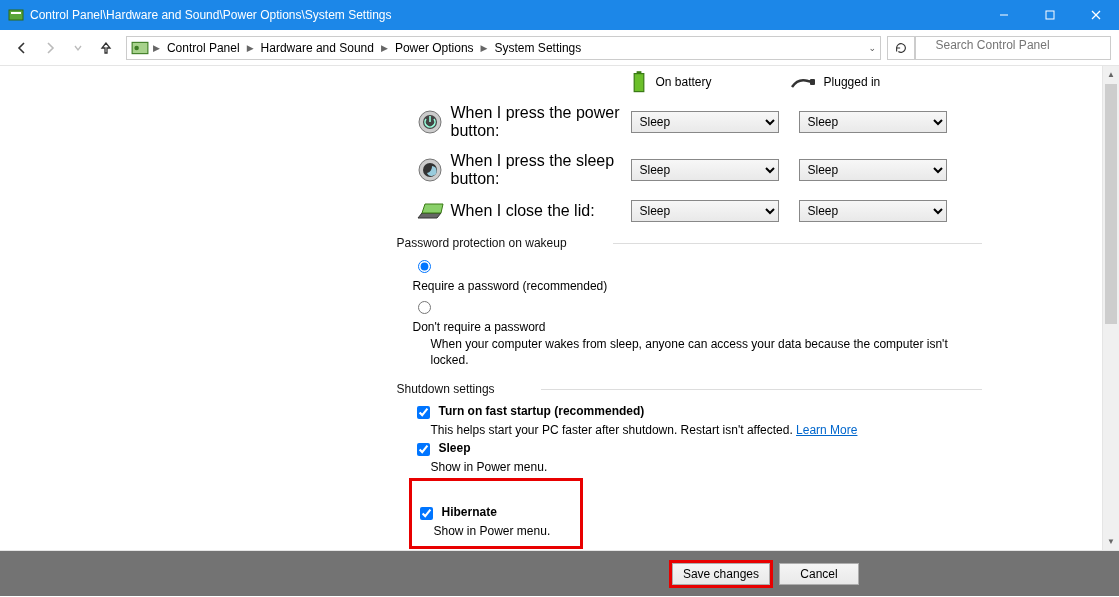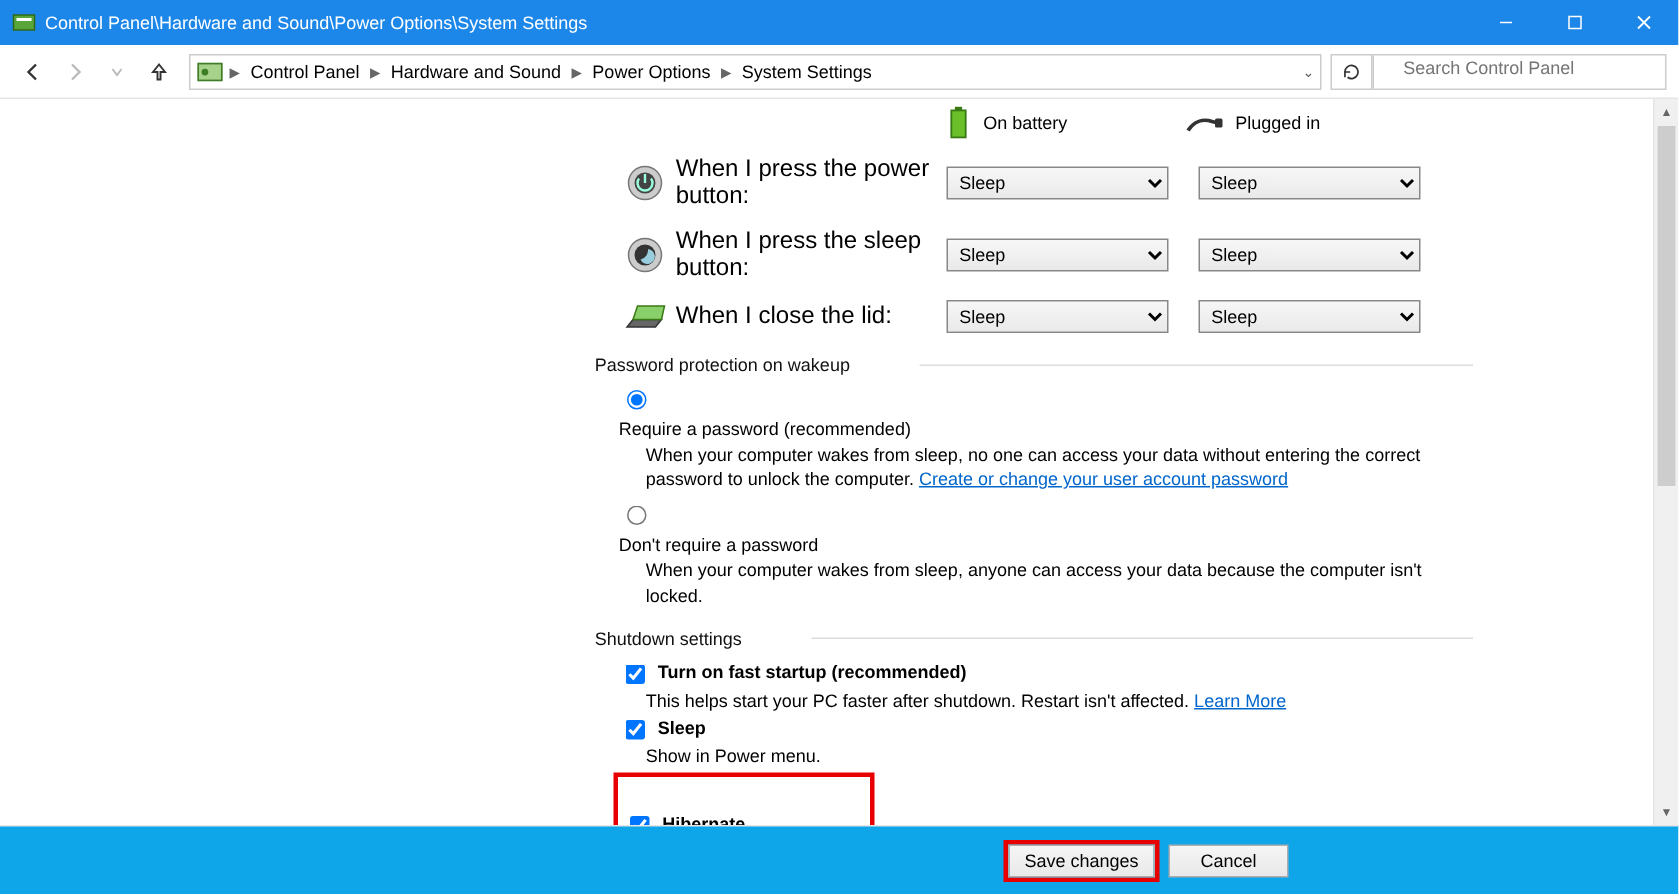--- a/index.html
+++ b/index.html
@@ -35,21 +35,21 @@
   .section-head { display:flex; align-items:center; margin-bottom:8px;gap:28px; }
   .radio-row { display:flex; align-items:flex-start; margin:6px 0 2px 16px; gap:6px;flex-direction:column; }
   .radio-row input { margin-top:2px; }
   .desc { margin:2px 0 8px 34px; font-size:12px; max-width:560px; line-height:1.35; }
   a.link { color:#0066cc; text-decoration:underline; }
   .check-row { display:flex; align-items:flex-start; margin:4px 0 1px 16px; gap:6px; }
   .check-row input { margin-top:2px; }
   .check-row .lbl { font-weight:bold; }
   .sub { margin:0 0 4px 34px; font-size:12px; }
   .highlight-box { border:3px solid #e80000; padding:20px 30px 4px 4px; display:inline-block; margin-left:12px; }
-  .footer { height:46px; border-top:1px solid #e5e5e5; display:flex; justify-content:flex-end; align-items:center; padding-right:260px; gap:6px; background:#0ea5e9; }
+  .footer { height:46px; border-top:1px solid #e5e5e5; display:flex; justify-content:flex-end; align-items:center; padding-right:260px; gap:6px; background:#737373; }
   .btn { min-width:80px; height:22px; border:1px solid #adadad; background:linear-gradient(#f5f5f5,#e9e9e9); font-size:12px; display:flex; align-items:center; justify-content:center; padding:0 10px; }
   .btn-highlight { border:3px solid #e80000; }
   .cp-icon { width:18px; height:18px; }
 </style>
 </head>
 <body>
 
 <div class="titlebar">
   <svg class="icon" viewBox="0 0 16 16">
       <rect x="1" y="3" width="14" height="10" fill="#5aa53a" stroke="#2d6b16"></rect>
@@ -195,23 +195,20 @@
     <div class="section" style="margin-left:262px; width:585px;">
       <div class="section-head">
         <span class="section-title">Password protection on wakeup</span>
         <div class="section-line"></div>
       </div>
 
       <div class="radio-row">
         <input type="radio" checked="" style="">
         <span>Require a password (recommended)</span>
       </div>
-      <div class="desc">
-        <span>When your computer wakes from sleep, no one can access your data without entering the correct password to unlock the computer. </span><a href="#" class="link">Create or change your user account password</a>
-      </div>
 
       <div class="radio-row">
         <input type="radio" style="">
         <span>Don't require a password</span>
       </div>
       <div class="desc">When your computer wakes from sleep, anyone can access your data because the computer isn't locked.</div>
     </div>
 
     <div class="section" style="margin-left:262px; width:585px;">
       <div class="section-head">

